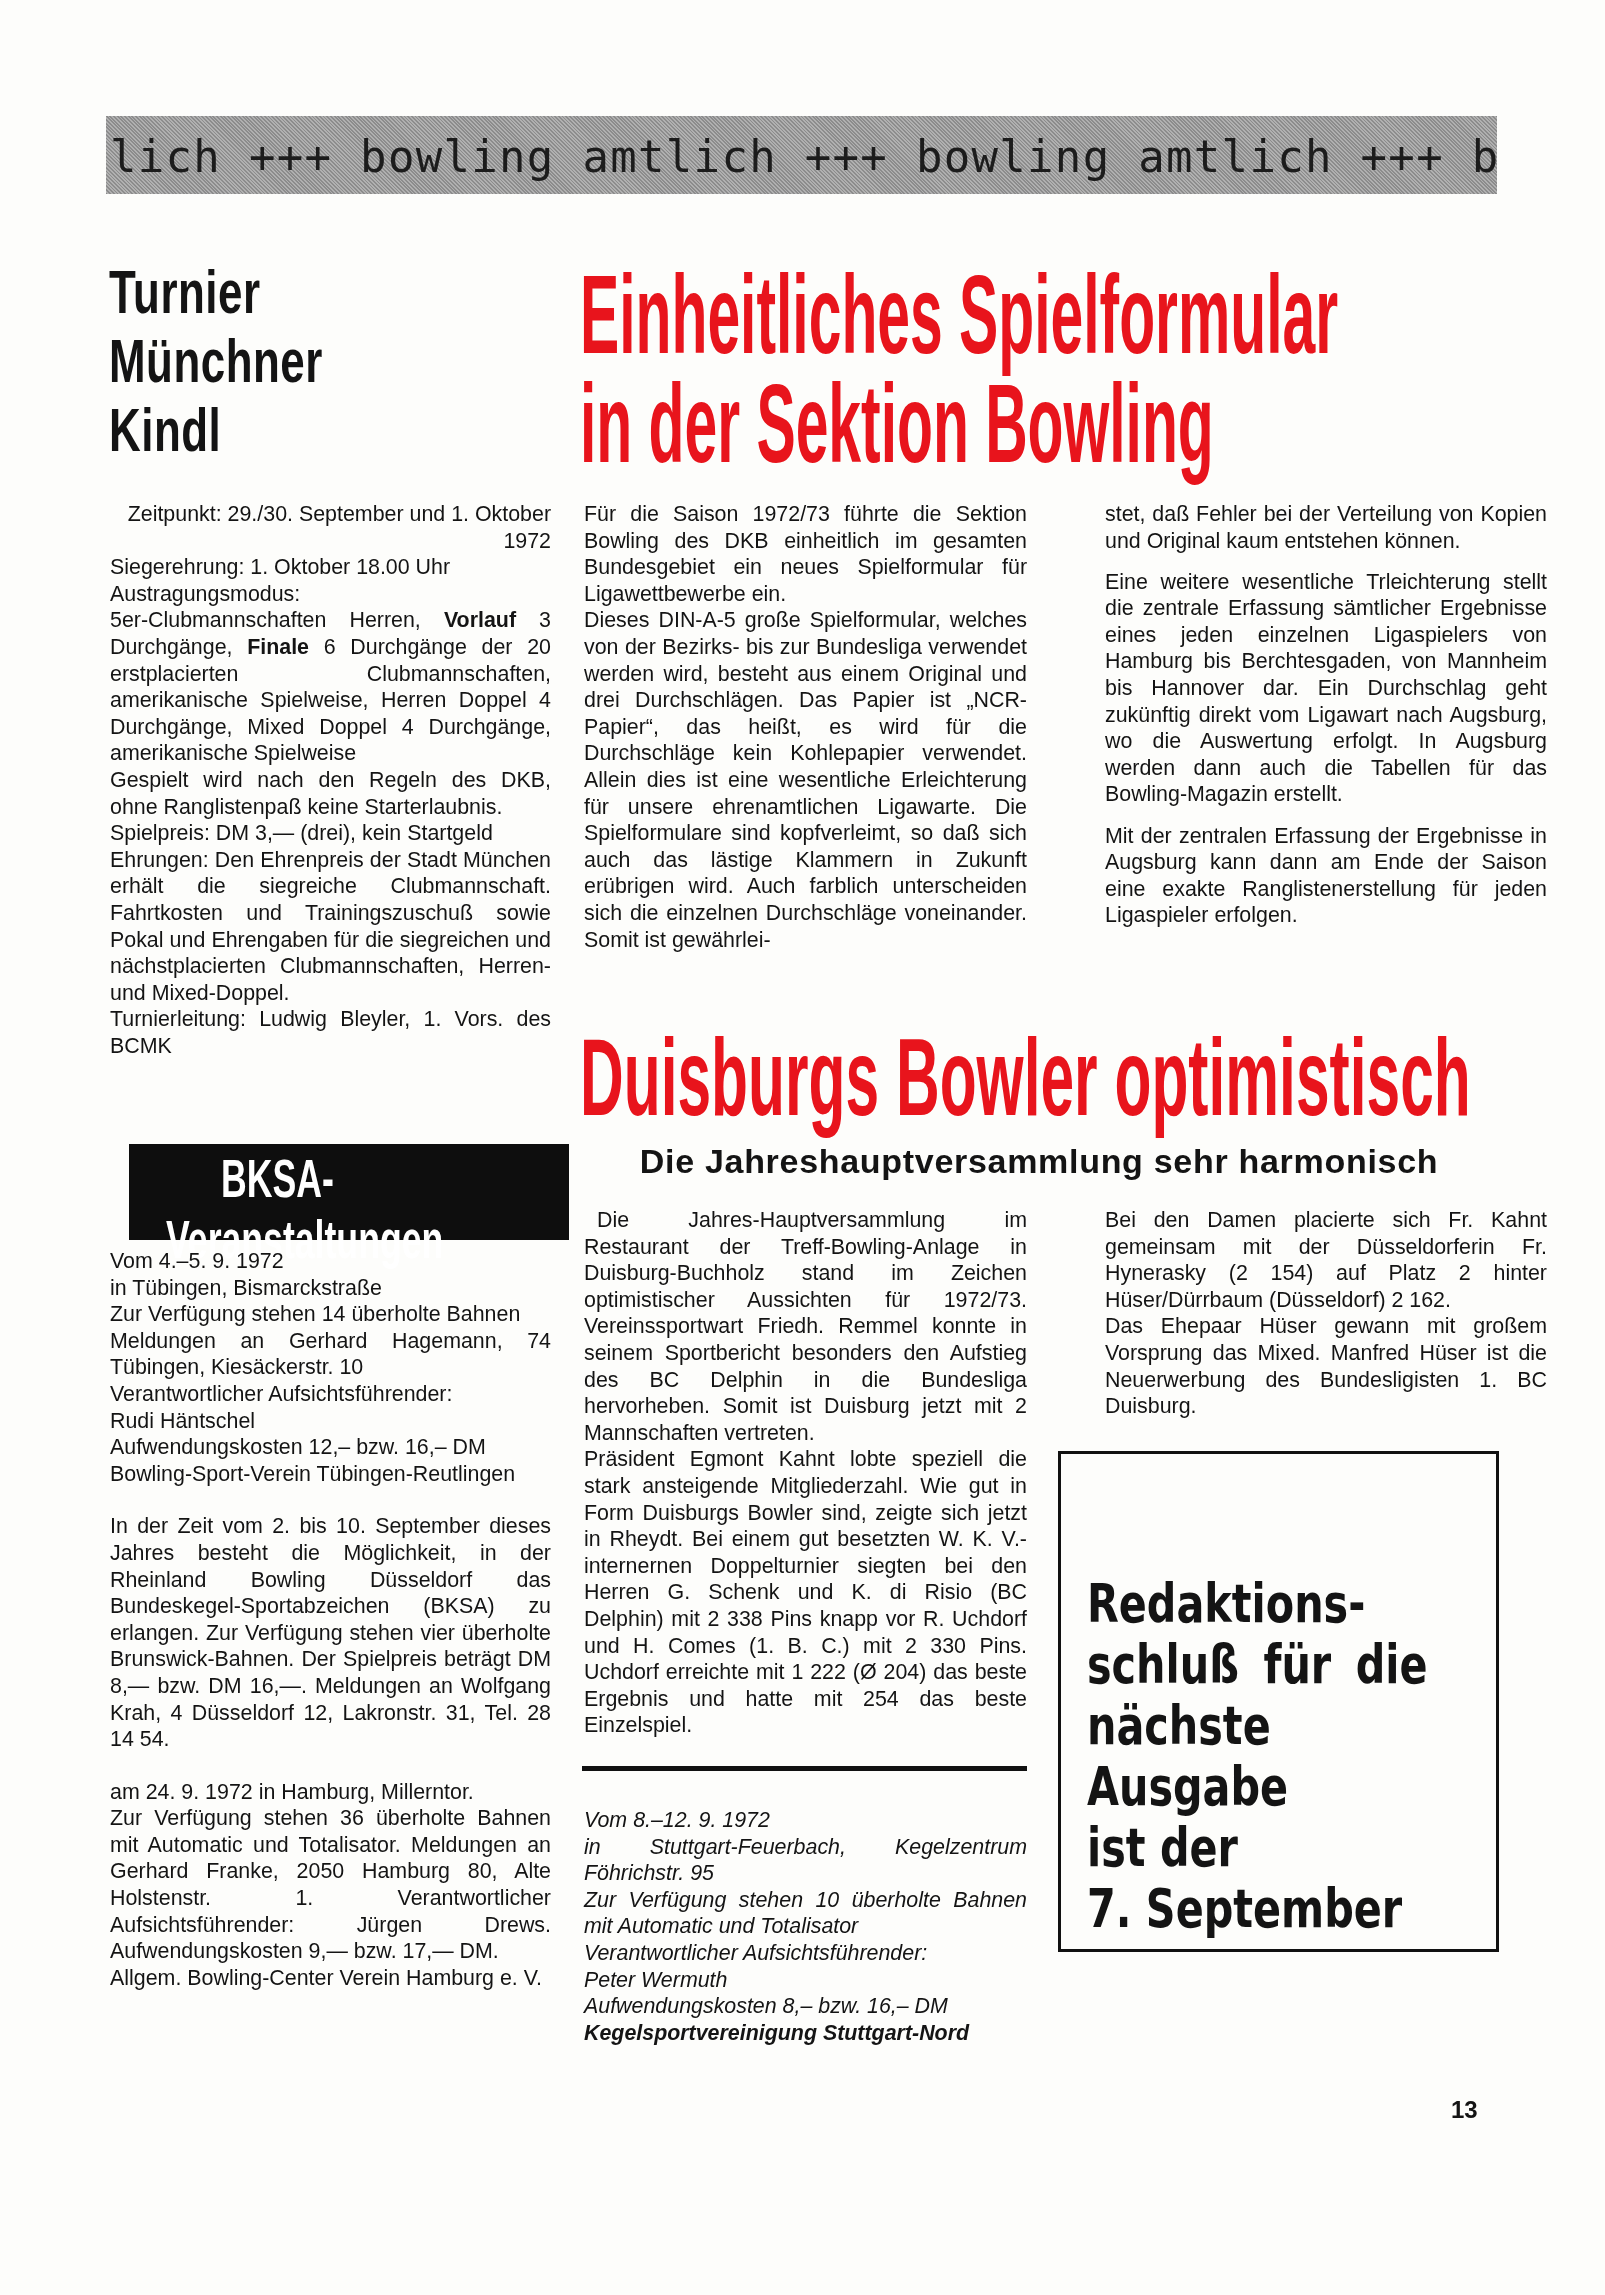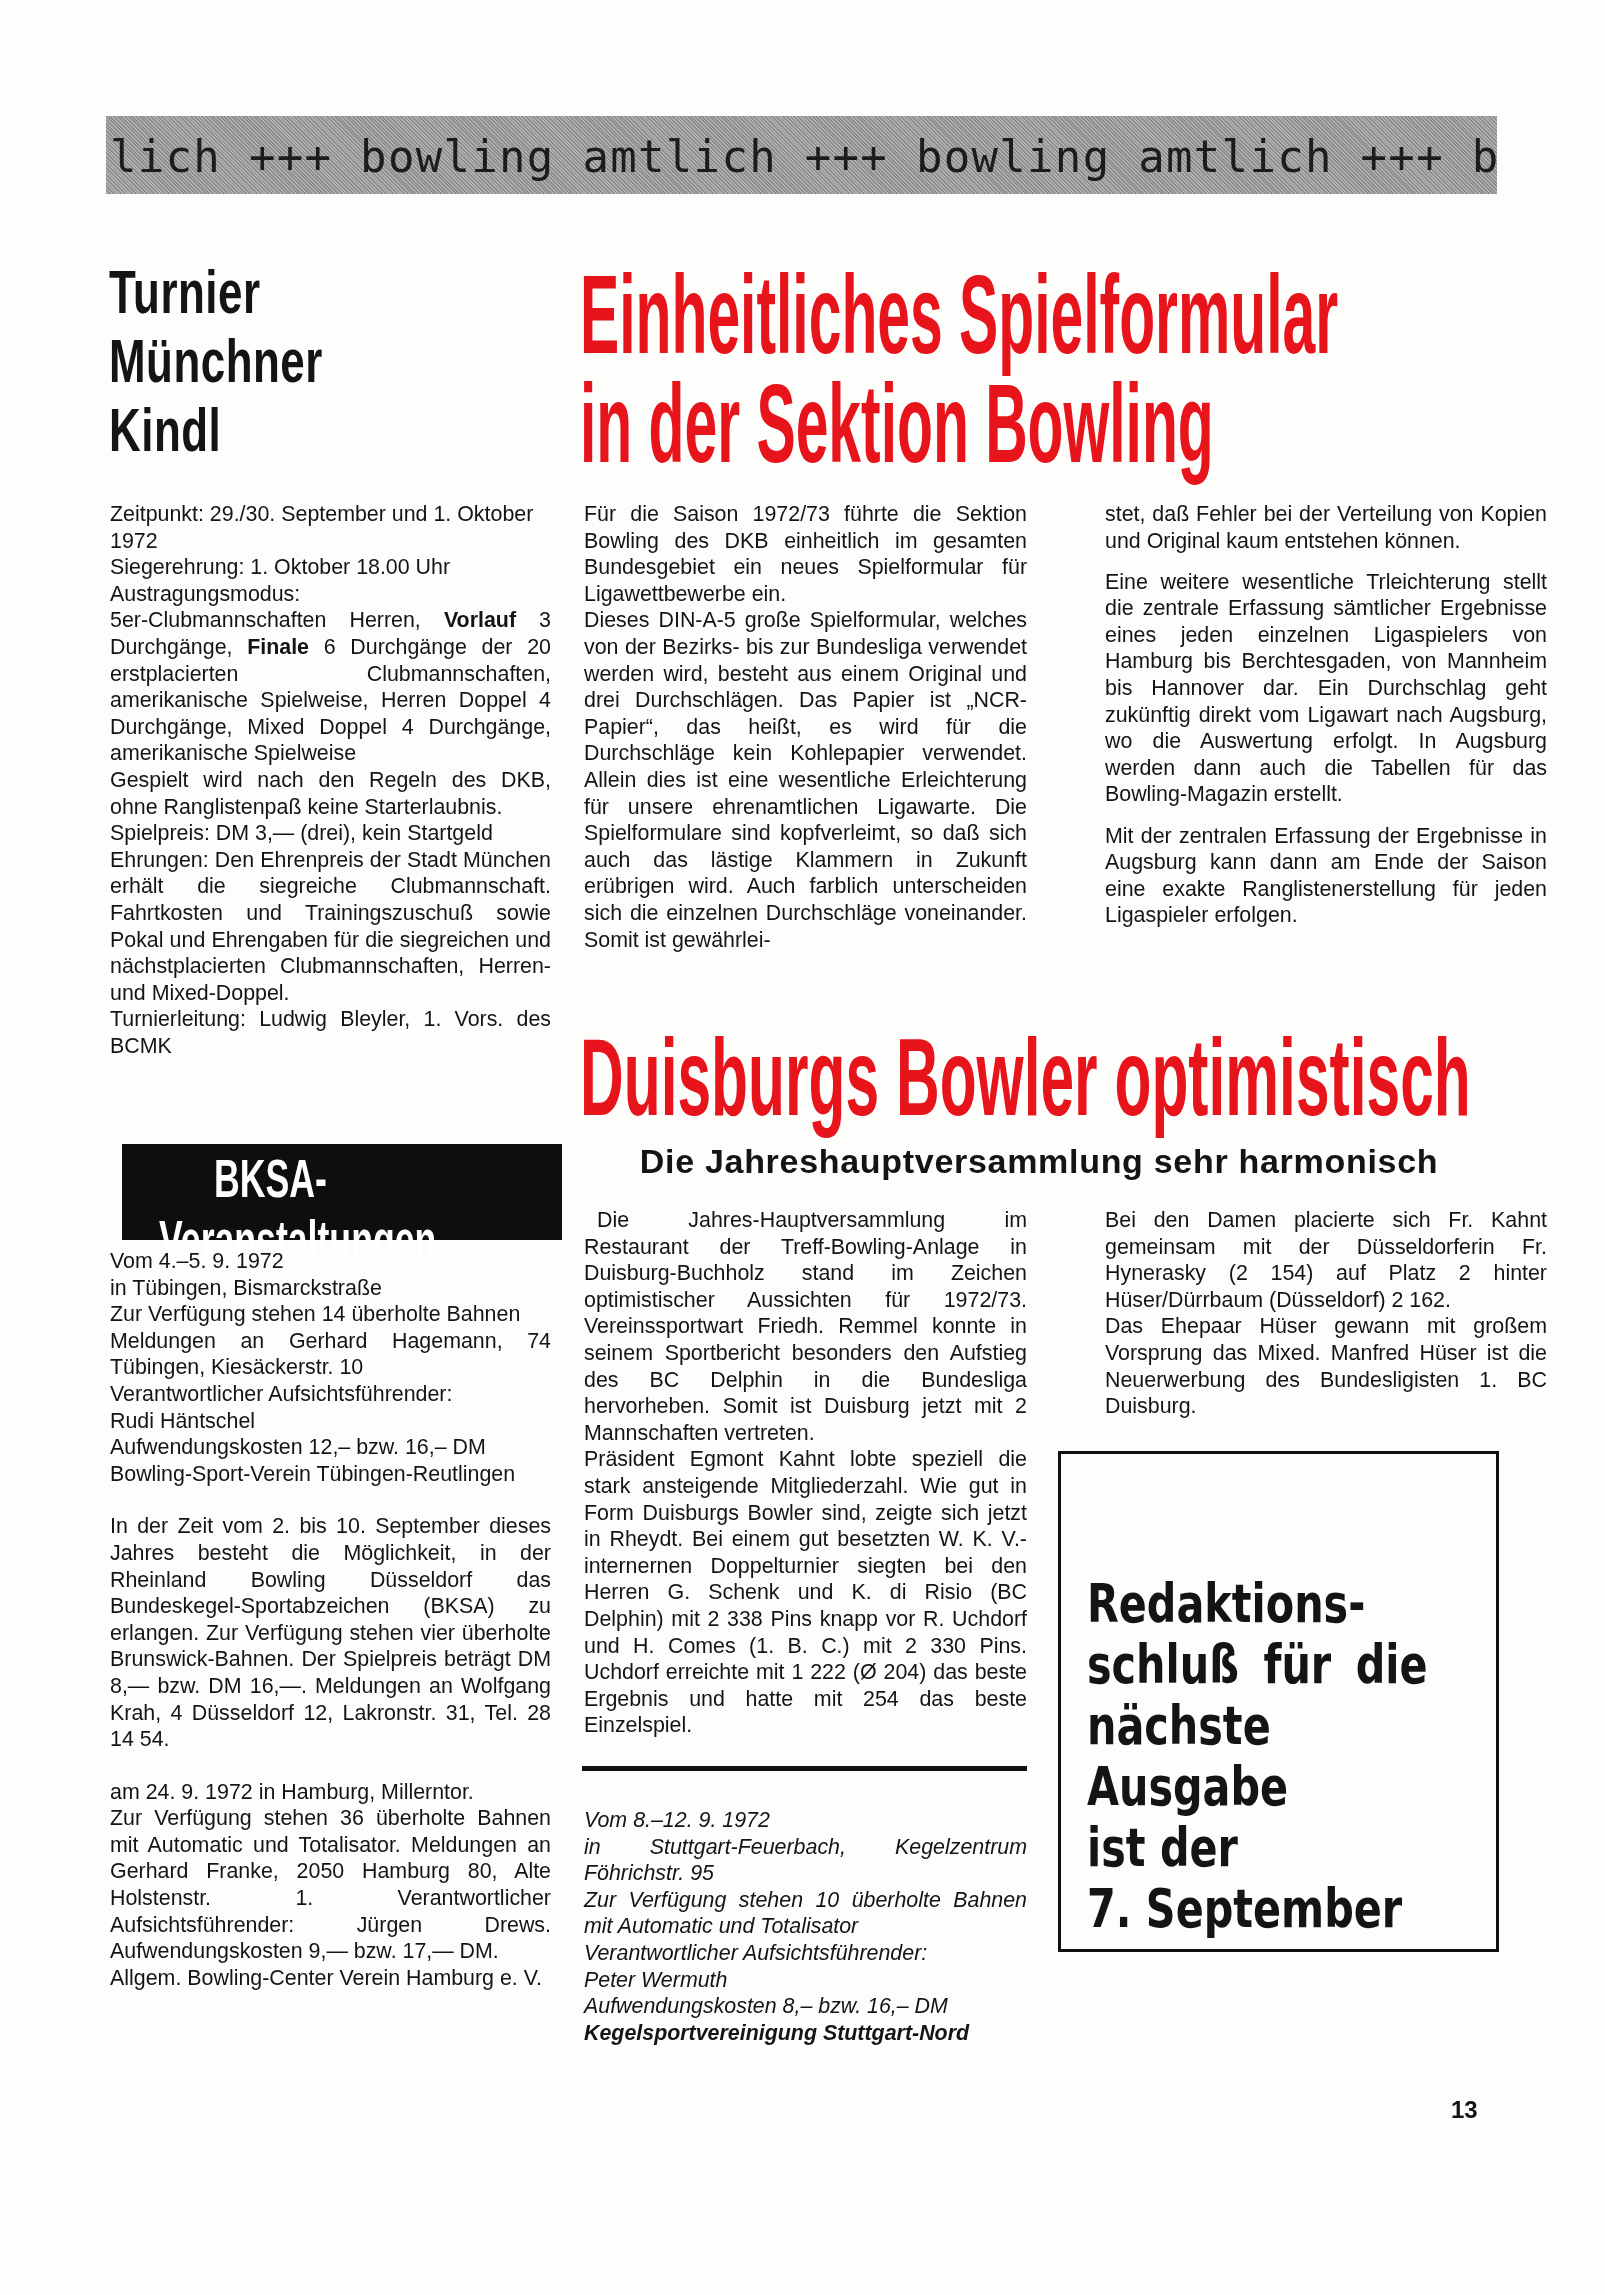--- a/index.html
+++ b/index.html
@@ -17,21 +17,21 @@
   .redhead1 { left:580px; top:260px; font-size:112px; line-height:109px; transform:scaleX(0.525); }
   .redhead2 { left:580px; top:1024px; font-size:109px; line-height:106px; transform:scaleX(0.555); }
   .col { font-size:21.4px; line-height:26.6px; text-align:justify; }
   .col p { margin:0; }
   .col .gap { height:14.5px; }
   .col .gap2 { height:26px; }
   .left { left:110px; width:441px; }
   .mid { left:584px; width:443px; }
   .right { left:1105px; width:442px; }
   b.bold { font-weight:bold; }
-  .bksa { left:122px; top:1144px; width:440px; height:96px; background:#0e0e0e; color:#fff; }
+  .bksa { left:129px; top:1144px; width:440px; height:96px; background:#0e0e0e; color:#fff; }
   .bksa div { position:absolute; font-weight:bold; font-size:54px; line-height:59px;
               transform:scaleX(0.66); transform-origin:left top; white-space:nowrap; }
   .subtitle { left:584px; top:1142px; width:910px; text-align:center; font-weight:bold;
               font-size:34px; letter-spacing:0.7px; }
   .rule { left:582px; top:1766px; width:445px; height:4.6px; background:#111; }
   .redbox { left:1058px; top:1451px; width:435px; height:495px; border:3.3px solid #111; }
   .redbox div { position:absolute; left:26px; top:119px; font-weight:bold; font-size:53px;
                 line-height:61px; font-family:"DejaVu Sans", sans-serif; transform:scaleX(0.78);
                 transform-origin:left top; white-space:nowrap; }
   .pagenum { left:1451px; top:2096px; font-weight:bold; font-size:24px;text-align:right; }
@@ -48,21 +48,21 @@
   <div>Münchner</div>
   <div>Kindl</div>
 </div>
 
 <div class="abs redhead redhead1">
   <div>Einheitliches Spielformular</div>
   <div>in der Sektion Bowling</div>
 </div>
 
 <div class="abs col left" style="top:501px;">
-  <p style="text-align:left">Zeitpunkt: 29./30. September und 1. Oktober 1972</p>
+  <p style="text-align:right">Zeitpunkt: 29./30. September und 1. Oktober 1972</p>
   <p>Siegerehrung: 1. Oktober 18.00 Uhr</p>
   <p>Austragungsmodus:</p>
   <p><span>5er-Clubmannschaften Herren, </span><b class="bold">Vorlauf</b><span> 3 Durchgänge, </span><b class="bold">Finale</b><span> 6 Durchgänge der 20 erstplacierten Clubmannschaften, amerikanische Spielweise, Herren Doppel 4 Durchgänge, Mixed Doppel 4 Durchgänge, amerikanische Spielweise</span></p>
   <p>Gespielt wird nach den Regeln des DKB, ohne Ranglistenpaß keine Starterlaubnis.</p>
   <p>Spielpreis: DM 3,— (drei), kein Startgeld</p>
   <p>Ehrungen: Den Ehrenpreis der Stadt München erhält die siegreiche Clubmannschaft. Fahrtkosten und Trainingszuschuß sowie Pokal und Ehrengaben für die siegreichen und nächstplacierten Clubmannschaften, Herren- und Mixed-Doppel.</p>
   <p>Turnierleitung: Ludwig Bleyler, 1. Vors. des BCMK</p>
 </div>
 
 <div class="abs col mid" style="top:501px;">

